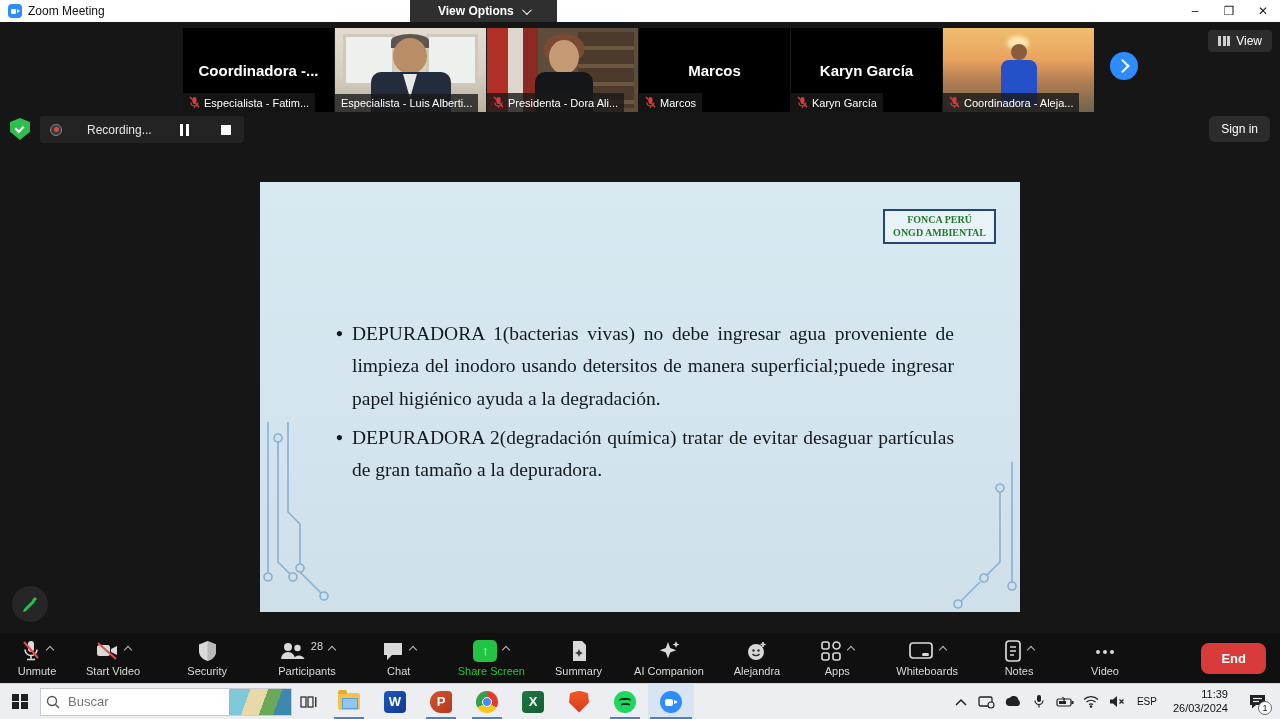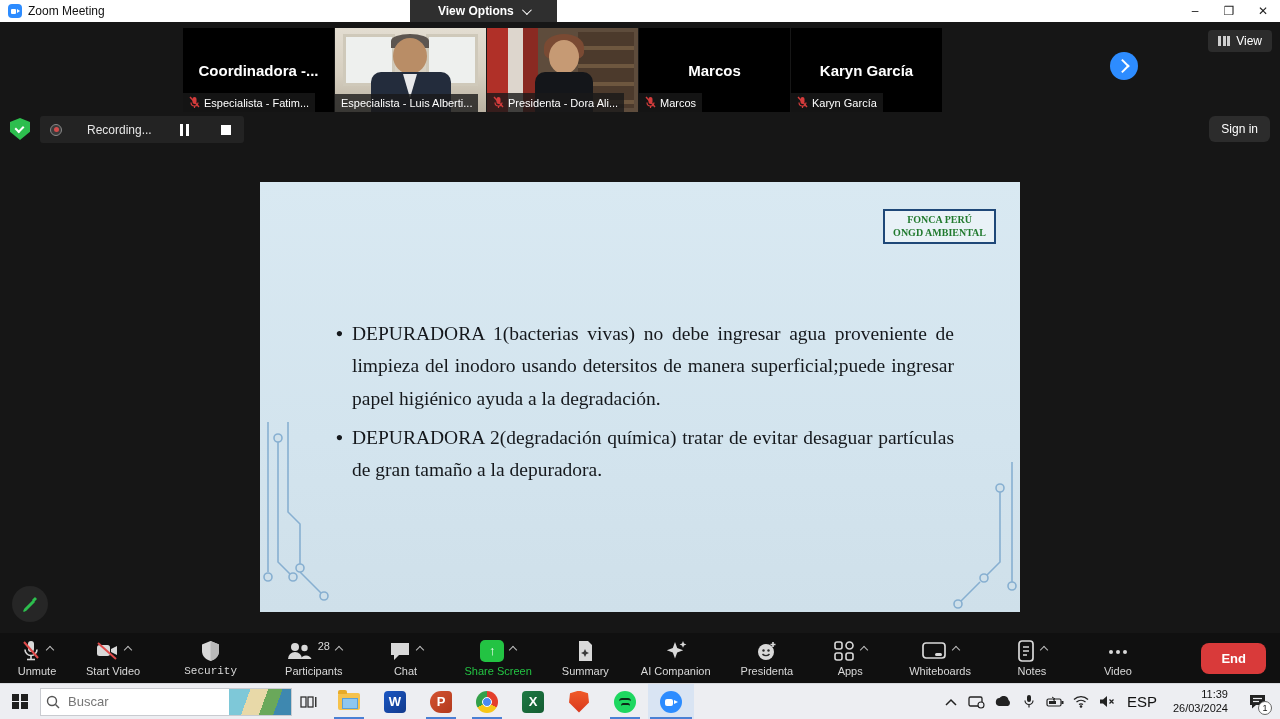--- a/index.html
+++ b/index.html
@@ -115,21 +115,21 @@
   .ic-brave { width:20px; height:22px; background:linear-gradient(180deg,#f05a28,#d8381e); clip-path:polygon(50% 0,95% 12%,100% 55%,50% 100%,0 55%,5% 12%); display:flex; align-items:center; justify-content:center; color:#fff; font-size:11px; font-weight:bold; }
   .ic-spotify { width:22px; height:22px; border-radius:50%; background:#1ed760; position:relative; }
   .ic-spotify::before,.ic-spotify::after { content:""; position:absolute; left:5px; border-radius:50%/100%; border-top:2px solid #0d2818; }
   .ic-spotify::before { top:7px; width:12px; height:5px; }
   .ic-spotify::after { top:12px; width:9px; height:4px; left:6.5px; }
   .ic-zoom { width:22px; height:22px; border-radius:50%; background:#2d8cff; position:relative; }
   .ic-zoom::before { content:""; position:absolute; left:5px; top:8px; width:8px; height:7px; background:#fff; border-radius:2px; }
   .ic-zoom::after { content:""; position:absolute; left:13.5px; top:9px; border-left:4px solid #fff; border-top:2.5px solid transparent; border-bottom:2.5px solid transparent; }
   .tray { margin-left:auto; display:flex; align-items:center; height:36px; gap:6px; padding-right:6px; }
   .tray-ico { width:20px; height:36px; display:flex; align-items:center; justify-content:center; cursor:pointer; color:#222; }
-  .tray-lang { font-size:15px; color:#111; padding:0 4px; cursor:pointer; }
+  .tray-lang { font-size:10px; color:#111; padding:0 4px; cursor:pointer; }
   .tray-clock { text-align:right; font-size:11px; color:#111; line-height:1.25; padding:0 6px; cursor:pointer; }
   .tray-notif { position:relative; width:34px; height:36px; display:flex; align-items:center; justify-content:center; cursor:pointer; }
   .notif-badge { position:absolute; right:2px; bottom:5px; width:14px; height:14px; border-radius:50%; background:#fff; border:1px solid #666; font-size:9px; display:flex; align-items:center; justify-content:center; color:#111; }
 </style>
 </head>
 <body>
 
 <div class="titlebar">
   <div class="tb-appicon"></div>
   <div class="tb-title">Zoom Meeting</div>
@@ -214,20 +214,36 @@
         <svg class="mic-muted" viewBox="0 0 11 13">
             <rect x="3.5" y="1" width="4" height="7" rx="2" fill="#d43c3c"></rect>
             <path d="M2 6.5a3.5 3.5 0 0 0 7 0" stroke="#d43c3c" stroke-width="1.2" fill="none"></path>
             <line x1="5.5" y1="10" x2="5.5" y2="12" stroke="#d43c3c" stroke-width="1.2"></line>
             <line x1="1" y1="1" x2="10" y2="11" stroke="#d43c3c" stroke-width="1.4"></line>
           </svg>
         <span>Karyn García</span>
       </div>
     </div>
 
+    <div class="tile">
+      <div class="vid-aleja">
+        <div class="sun"></div>
+          <div class="p-head"></div>
+          <div class="p-body"></div>
+      </div>
+      <div class="tile-label">
+        <svg class="mic-muted" viewBox="0 0 11 13">
+            <rect x="3.5" y="1" width="4" height="7" rx="2" fill="#d43c3c"></rect>
+            <path d="M2 6.5a3.5 3.5 0 0 0 7 0" stroke="#d43c3c" stroke-width="1.2" fill="none"></path>
+            <line x1="5.5" y1="10" x2="5.5" y2="12" stroke="#d43c3c" stroke-width="1.2"></line>
+            <line x1="1" y1="1" x2="10" y2="11" stroke="#d43c3c" stroke-width="1.4"></line>
+          </svg>
+        <span>Coordinadora - Aleja...</span>
+      </div>
+    </div>
   </div>
 
   <div class="next-btn"></div>
 
   <div class="view-chip">
     <span class="grid-ico"></span>
     <span>View</span>
   </div>
 
   <div class="shield"></div>
@@ -304,21 +320,21 @@
         <svg width="24" height="22" viewBox="0 0 24 22">
             <rect x="2" y="5" width="13" height="11" rx="2.5" fill="#d9d9d9"></rect>
             <path d="M16 9 l6-3 v9 l-6-3z" fill="#d9d9d9"></path>
             <line x1="3" y1="3" x2="21" y2="19" stroke="#e04a4a" stroke-width="2"></line>
           </svg>
         <span class="chev-up"></span>
       </div>
       <span class="lbl">Start Video</span>
     </div>
 
-    <div class="tbi" style="margin-left:18px;font-family:Liberation Mono, monospace;">
+    <div class="tbi" style="margin-left:18px;">
       <div class="irow">
         <svg width="19" height="22" viewBox="0 0 19 22">
             <path d="M9.5 1 L18 4.5 V11 c0 5-3.5 8.5-8.5 10 C4.5 19.5 1 16 1 11 V4.5 Z" fill="#d9d9d9"></path>
             <path d="M9.5 1 L18 4.5 V11 c0 5-3.5 8.5-8.5 10 Z" fill="#b9b9b9"></path>
           </svg>
       </div>
       <span class="lbl">Security</span>
     </div>
 
     <div class="tbi" style="margin-left:22px;">
@@ -376,21 +392,21 @@
     <div class="tbi" style="margin-left:4px;">
       <div class="irow">
         <svg width="22" height="22" viewBox="0 0 22 22">
             <circle cx="10" cy="12" r="8" fill="#d9d9d9"></circle>
             <circle cx="7.5" cy="10.5" r="1.2" fill="#2a2a2a"></circle>
             <circle cx="12.5" cy="10.5" r="1.2" fill="#2a2a2a"></circle>
             <path d="M6.5 14 a4.5 4.5 0 0 0 7 0" stroke="#2a2a2a" stroke-width="1.3" fill="none"></path>
             <path d="M17 2 v5 M14.5 4.5 h5" stroke="#d9d9d9" stroke-width="1.6"></path>
           </svg>
       </div>
-      <span class="lbl">Presidenta</span>
+      <span class="lbl">Alejandra</span>
     </div>
 
     <div class="tbi" style="margin-left:8px;">
       <div class="irow">
         <svg width="22" height="22" viewBox="0 0 22 22">
             <rect x="2" y="2" width="7" height="7" rx="2" fill="none" stroke="#d9d9d9" stroke-width="1.6"></rect>
             <circle cx="16.5" cy="5.5" r="3.5" fill="none" stroke="#d9d9d9" stroke-width="1.6"></circle>
             <rect x="2" y="13" width="7" height="7" rx="2" fill="none" stroke="#d9d9d9" stroke-width="1.6"></rect>
             <rect x="13" y="13" width="7" height="7" rx="2" fill="none" stroke="#d9d9d9" stroke-width="1.6"></rect>
           </svg>

